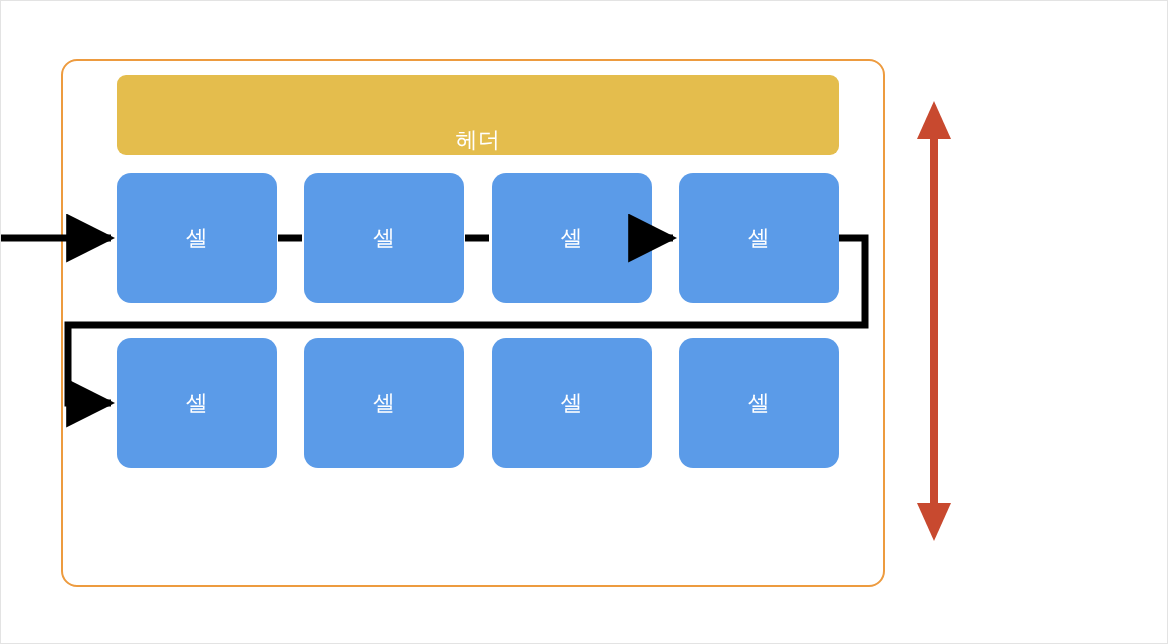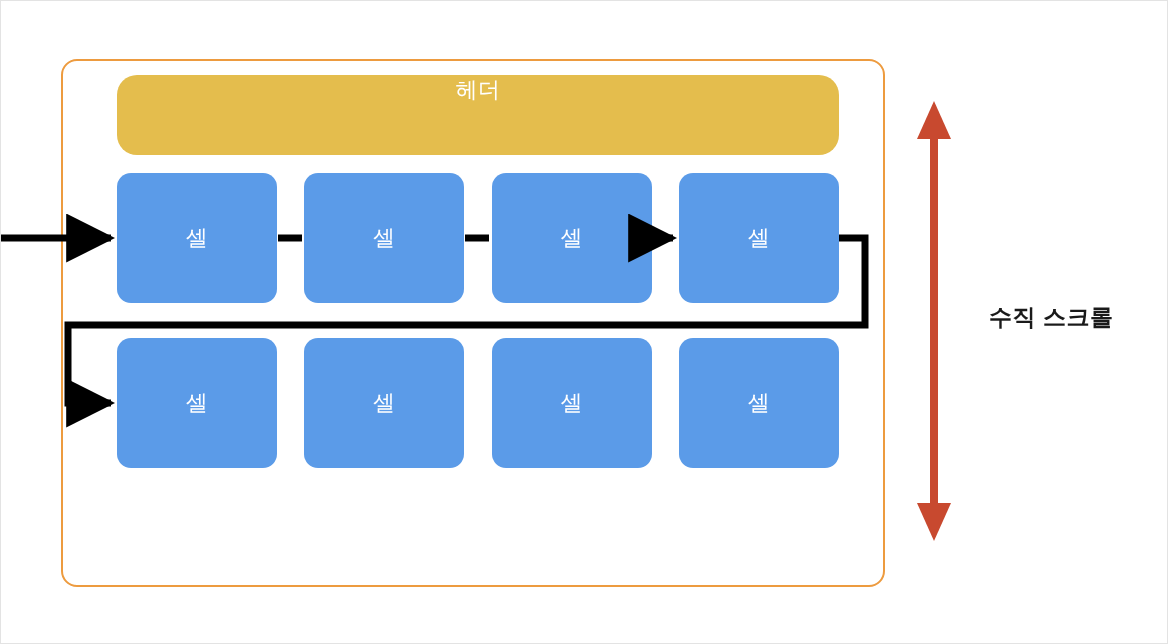--- a/index.html
+++ b/index.html
@@ -44,23 +44,23 @@
     border: 2px solid #ED9B3F;
     border-radius: 16px;
     background: transparent;
     z-index: 2;
   }
 
   
   .bar {
     position: absolute;
     display: flex;
-    align-items: flex-start;
+    align-items: flex-end;
     justify-content: center;
-    border-radius: 20px;
+    border-radius: 9px;
     color: #ffffff;
     font-size: 22px;
     font-weight: 400;
     letter-spacing: 0.5px;
     z-index: 3;
   }
   #header-bar {
     left: 116px;
     top: 74px;
     width: 722px;
@@ -150,21 +150,20 @@
     </div>
     <div class="cell">
       <span>셀</span>
     </div>
     <div class="cell">
       <span>셀</span>
     </div>
   </div>
 
 
-  <div id="scroll-annotation">수직 스크롤</div>
 
   <svg id="wires" viewBox="0 0 1168 644">
     <defs>
       <marker id="arrow-black" markerWidth="7" markerHeight="7" refX="6.4" refY="3.5" orient="auto" markerUnits="strokeWidth">
         <path d="M0,0 L7,3.5 L0,7 z" fill="#000000"></path>
       </marker>
     </defs>
 
     <line x1="0" y1="237" x2="110" y2="237" stroke="#000000" stroke-width="7" marker-end="url(#arrow-black)"></line>
 

